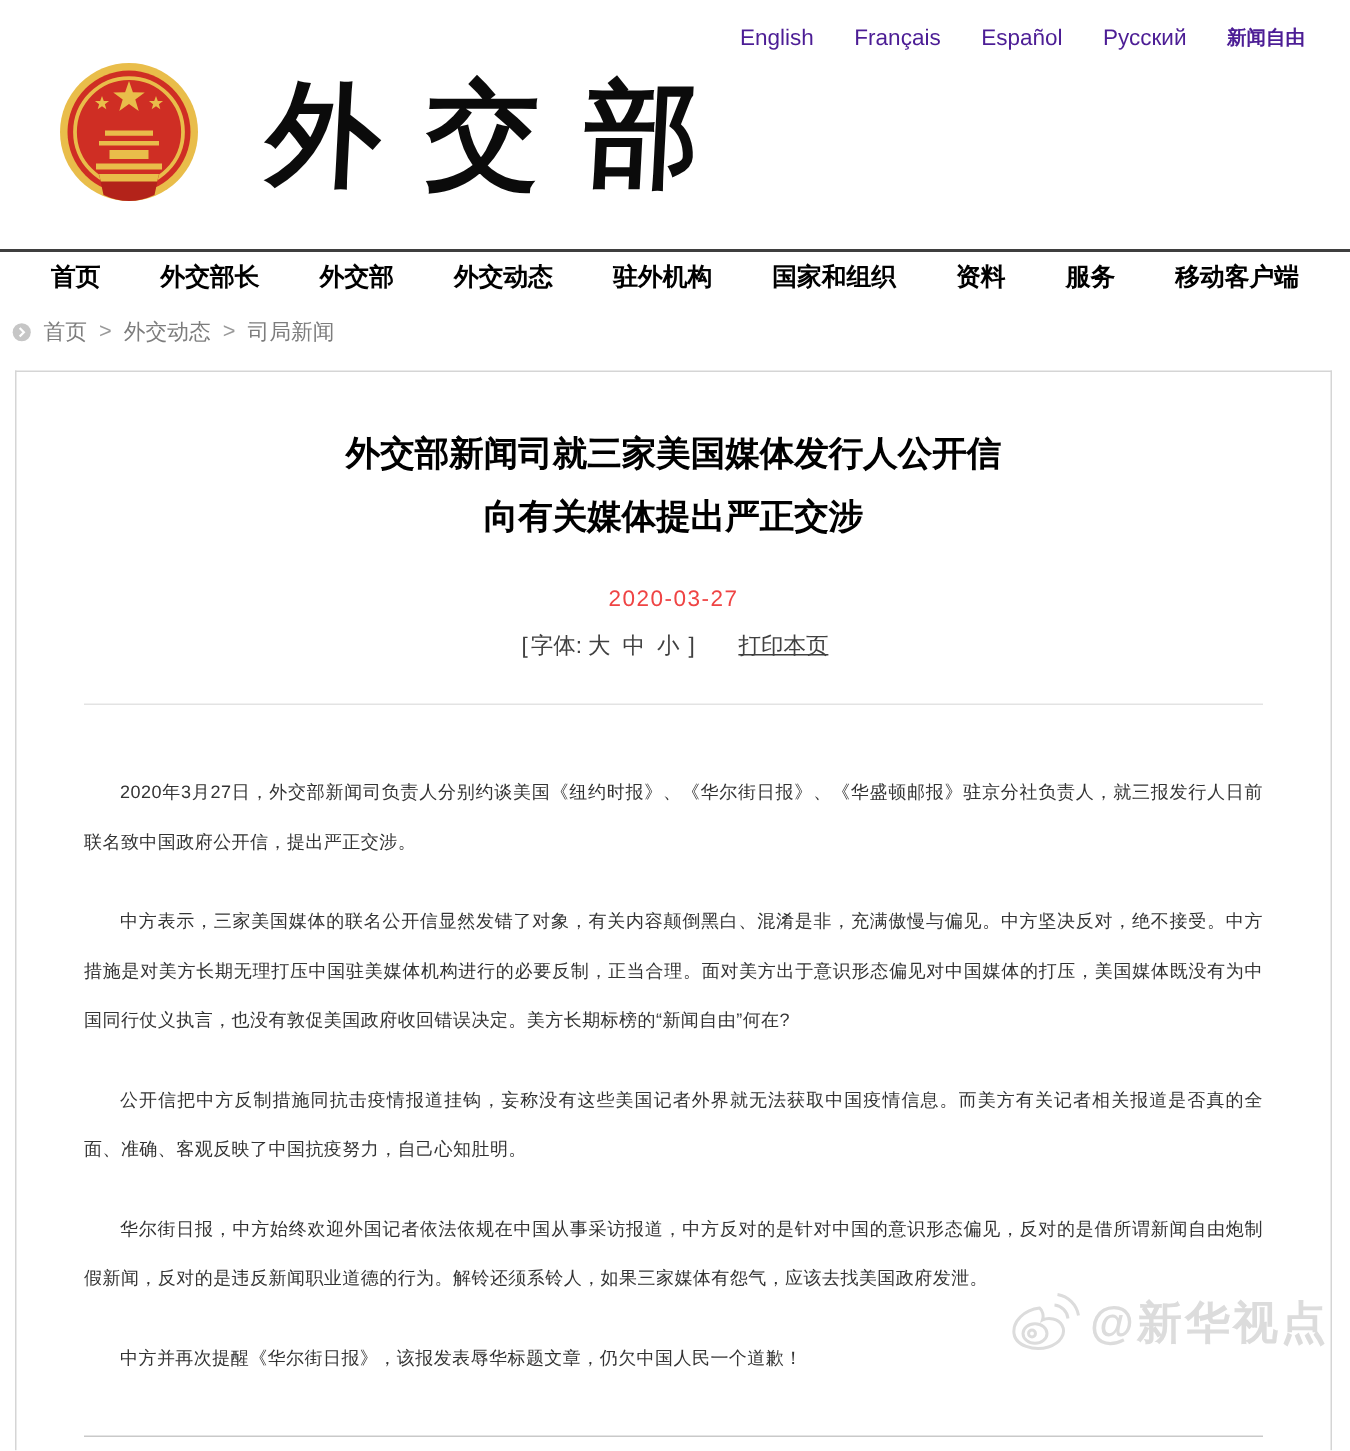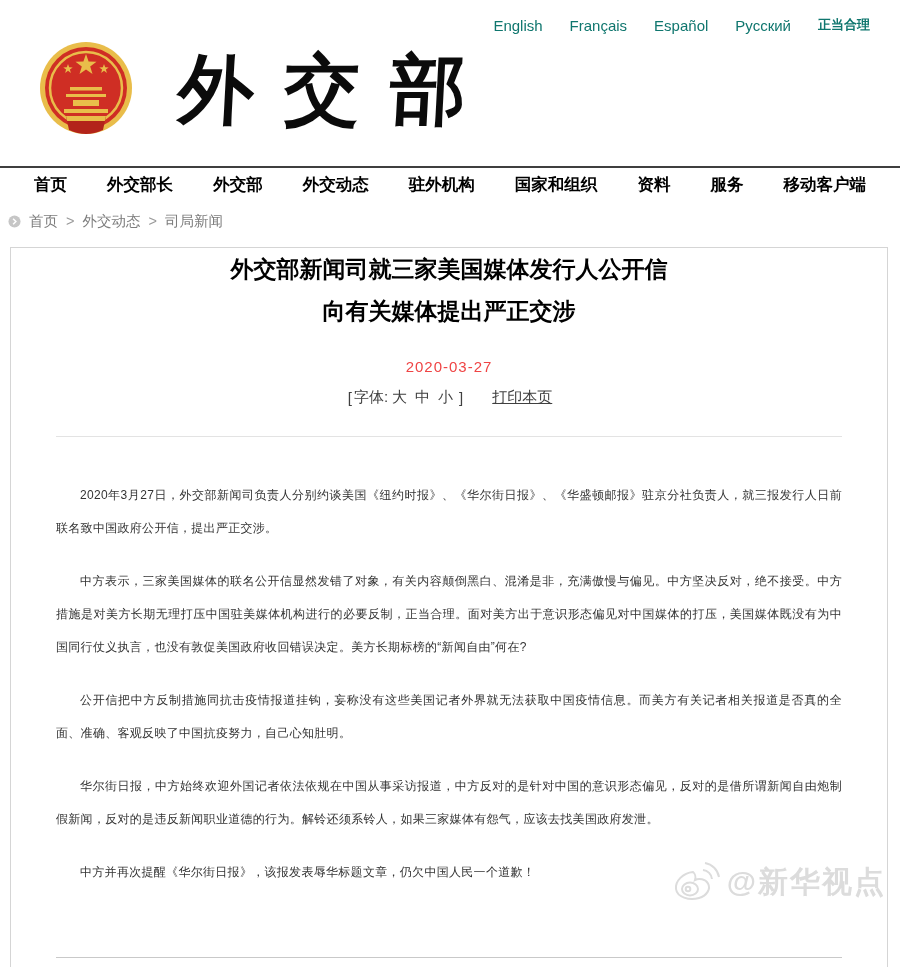--- a/index.html
+++ b/index.html
@@ -6,21 +6,21 @@
   html,body { background:#ffffff; }
   body {
     width:900px; height:967px; position:relative; overflow:hidden;
     font-family:"Liberation Sans", sans-serif; color:#333;
   }
   
   .header { position:relative; height:166px; }
   .lang-bar {
     position:absolute; top:16px; right:30px;
     display:flex; align-items:center; gap:27px;
-    font-size:15px; color:#0f766e;margin-left:48px;
+    font-size:15px; color:#4c1d95;margin-left:48px;
   }
   .lang-bar span { cursor:pointer; }
   .lang-ar { font-size:13px; font-weight:bold; }
   .logo { position:absolute; left:36px; top:40px; display:flex; align-items:flex-start; }
   .emblem { width:100px; height:104px; }
   .calligraphy {
     margin-left:42px; margin-top:2px;
     font-family:"DejaVu Serif", serif; font-weight:bold;
     font-size:76px; line-height:96px; color:#0b0b0b;
     letter-spacing:30px; transform:skewX(-3deg);
@@ -44,21 +44,21 @@
   .breadcrumb a { color:#7d7d7d; text-decoration:none; cursor:pointer; }
   .crumb-sep { color:#9a9a9a; }
   .crumb-icon { width:13px; height:13px; display:block; }
   
   .panel {
     position:absolute; left:10px; top:247px; width:878px; height:720px;
     border:1px solid #d5d5d5; border-bottom:none;
     padding:0 45px; overflow:hidden; background:#fff;
   }
   .title {
-    text-align:center;
+    margin-top:33px; text-align:center;
     font-size:23px; line-height:42px; font-weight:bold; color:#000;
   }
   .date {
     margin-top:26px; text-align:center;
     font-size:15px; color:#ef4444; letter-spacing:1px;
   }
   .font-row {
     margin-top:13px; display:flex; justify-content:center; align-items:center;
     font-size:15px; color:#404040;
   }
@@ -89,21 +89,21 @@
 </style>
 </head>
 <body>
 
 <div class="header">
   <div class="lang-bar">
     <span>English</span>
     <span>Français</span>
     <span>Español</span>
     <span>Русский</span>
-    <span class="lang-ar">正当合理</span>
+    <span class="lang-ar">新闻自由</span>
   </div>
   <div class="logo">
     <svg class="emblem" viewBox="0 0 100 104">
       <circle cx="50" cy="48" r="46" fill="#e9bd4a"></circle>
       <circle cx="50" cy="48" r="41" fill="#cf2e24"></circle>
       <circle cx="50" cy="48" r="36" fill="none" stroke="#e9bd4a" stroke-width="2.5"></circle>
       <polygon fill="#e9bd4a" points="50,14 52.6,21.5 60.5,21.7 54.2,26.4 56.5,34 50,29.4 43.5,34 45.8,26.4 39.5,21.7 47.4,21.5"></polygon>
       <polygon fill="#e9bd4a" points="32,24 33.2,27.3 36.7,27.4 33.9,29.5 34.9,32.9 32,30.8 29.1,32.9 30.1,29.5 27.3,27.4 30.8,27.3"></polygon>
       <polygon fill="#e9bd4a" points="68,24 69.2,27.3 72.7,27.4 69.9,29.5 70.9,32.9 68,30.8 65.1,32.9 66.1,29.5 63.3,27.4 66.8,27.3"></polygon>
       <rect x="34" y="47" width="32" height="3.5" fill="#e9bd4a"></rect>

